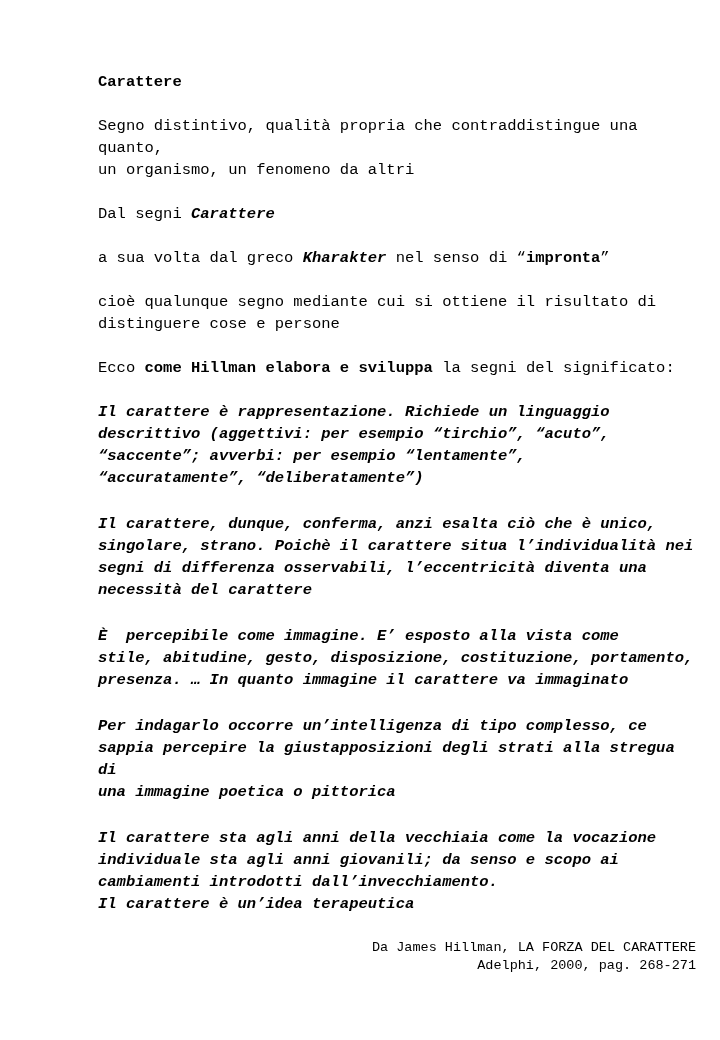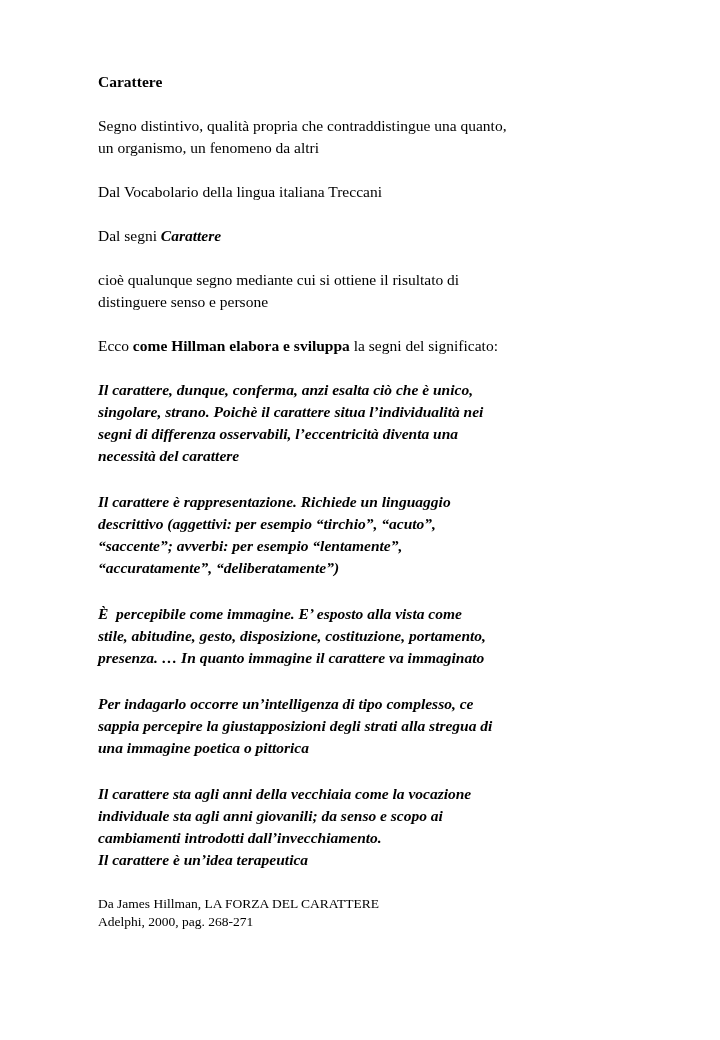--- a/index.html
+++ b/index.html
@@ -8,21 +8,21 @@
     background: #ffffff;
   }
   .page {
     position: relative;
     width: 720px;
     height: 1040px;
     background: #ffffff;
     color: #000000;
     box-sizing: border-box;
     padding: 71px 24px 3px 98px;
-    font-family: Liberation Serif, serif;
+    font-family: Liberation Mono, monospace;
     overflow: hidden;
   }
   .content p {
     margin: 0 0 22px 0;
     font-size: 15.5px;
     line-height: 22px;
     white-space: pre-wrap;
   }
   .content p.title {
     font-weight: bold;
@@ -31,45 +31,46 @@
     font-weight: bold;
     font-style: italic;
     margin-bottom: 24px;
   }
   .content p.source {
     font-size: 13.5px;
     line-height: 18px;
     margin-top: 12px;
     font-weight: normal;
     font-style: normal;
+    text-align: right;
   }
   .content span.b { font-weight: bold; }
   .content span.i { font-style: italic; }
 </style>
 </head>
 <body>
 
 <div class="page" style="background: rgb(255, 255, 255); color: rgb(0, 0, 0);">
   <div class="content" id="doc">
       <p class="title"><span class="b">Carattere</span></p>
       <p class="body"><span>Segno distintivo, qualità propria che contraddistingue una quanto,
 un organismo, un fenomeno da altri</span></p>
-      <p class="body"><span>Dal Vocabolario della lingua italiana Treccani</span></p>
       <p class="body"><span>Dal segni </span><span class="b i">Carattere</span></p>
+      <p class="body"><span>a sua volta dal greco </span><span class="b i">Kharakter</span><span> nel senso di “</span><span class="b">impronta</span><span>”</span></p>
       <p class="body"><span>cioè qualunque segno mediante cui si ottiene il risultato di
-distinguere senso e persone</span></p>
+distinguere cose e persone</span></p>
       <p class="body"><span>Ecco </span><span class="b">come Hillman elabora e sviluppa</span><span> la segni del significato:</span></p>
+      <p class="quote"><span>Il carattere è rappresentazione. Richiede un linguaggio
+descrittivo (aggettivi: per esempio “tirchio”, “acuto”,
+“saccente”; avverbi: per esempio “lentamente”,
+“accuratamente”, “deliberatamente”)</span></p>
       <p class="quote"><span>Il carattere, dunque, conferma, anzi esalta ciò che è unico,
 singolare, strano. Poichè il carattere situa l’individualità nei
 segni di differenza osservabili, l’eccentricità diventa una
 necessità del carattere</span></p>
-      <p class="quote"><span>Il carattere è rappresentazione. Richiede un linguaggio
-descrittivo (aggettivi: per esempio “tirchio”, “acuto”,
-“saccente”; avverbi: per esempio “lentamente”,
-“accuratamente”, “deliberatamente”)</span></p>
       <p class="quote"><span>È  percepibile come immagine. E’ esposto alla vista come
 stile, abitudine, gesto, disposizione, costituzione, portamento,
 presenza. … In quanto immagine il carattere va immaginato</span></p>
       <p class="quote"><span>Per indagarlo occorre un’intelligenza di tipo complesso, ce
 sappia percepire la giustapposizioni degli strati alla stregua di
 una immagine poetica o pittorica</span></p>
       <p class="quote"><span>Il carattere sta agli anni della vecchiaia come la vocazione
 individuale sta agli anni giovanili; da senso e scopo ai
 cambiamenti introdotti dall’invecchiamento.
 Il carattere è un’idea terapeutica</span></p>

